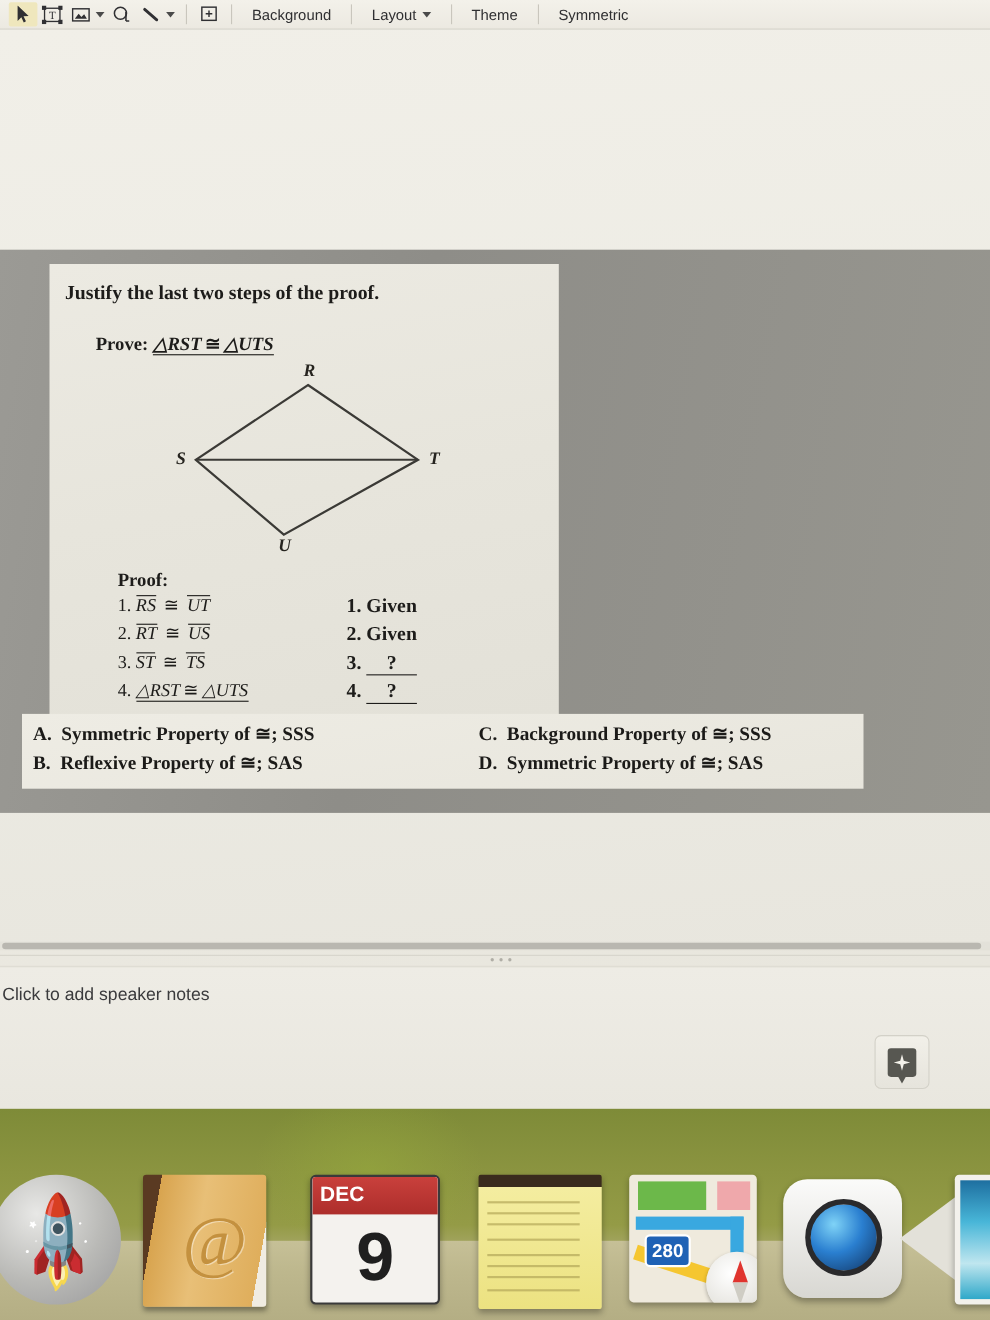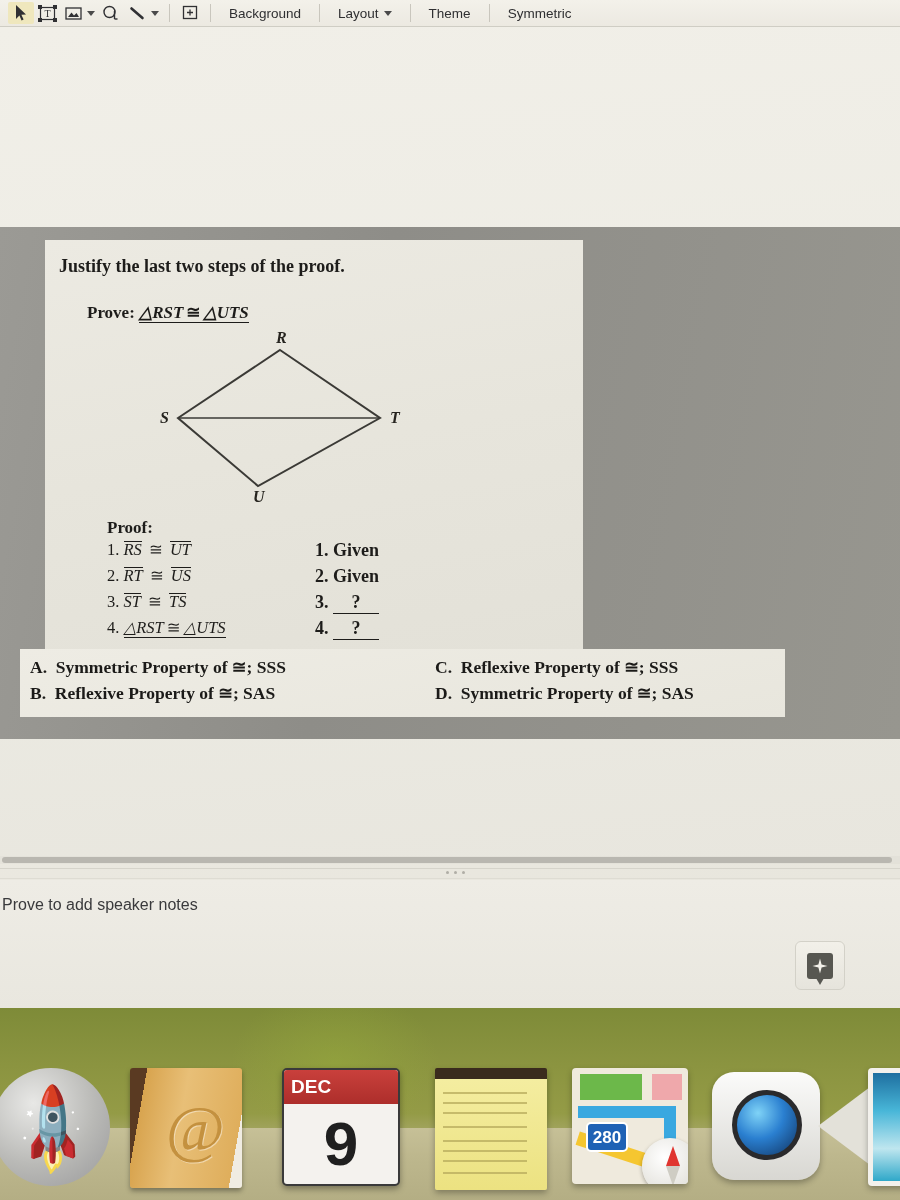--- a/index.html
+++ b/index.html
@@ -48,21 +48,21 @@
     position: absolute; left: 0; top: 27px; width: 900px; height: 835px;
     background: linear-gradient(175deg,#f1efe8 0%,#ecebe3 60%,#e8e6de 100%);
   }
 
   
   .picture {
     position: absolute; left: 0px; top: 200px; width: 900px; height: 512px;
     background: linear-gradient(100deg,#9b9a95 0%, #8e8d88 40%, #97968f 100%);
   }
   .paper {
-    position: absolute; left: 45px; top: 13px; width: 538px; height: 412px;
+    position: absolute; left: 45px; top: 13px; width: 463px; height: 412px;
     background: linear-gradient(170deg,#eceae2 0%, #e7e5dc 50%, #e3e1d8 100%);
   }
   .answerbank {
     position: absolute; left: 20px; top: 422px; width: 765px; height: 68px;
     background: linear-gradient(170deg,#eeece4 0%, #e8e6dd 100%);
   }
 
   
   .serif { font-family: "Liberation Serif", serif; color: #1d1c1a; }
   .ttl { position:absolute; left:14px; top:16px; font-size:18px; font-weight:bold; }
@@ -399,21 +399,21 @@
         <div class="ab" style="left:10px; top:8px">
           <span>A.</span>
           &nbsp;<span>Symmetric Property of ≅; SSS</span>
         </div>
         <div class="ab" style="left:10px; top:34px">
           <span>B.</span>
           &nbsp;<span>Reflexive Property of ≅; SAS</span>
         </div>
         <div class="ab" style="left:415px; top:8px">
           <span>C.</span>
-          &nbsp;<span>Reflexive Property of ≅; SSS</span>
+          &nbsp;<span>Background Property of ≅; SSS</span>
         </div>
         <div class="ab" style="left:415px; top:34px">
           <span>D.</span>
           &nbsp;<span>Symmetric Property of ≅; SAS</span>
         </div>
       </div>
     </div>
 
   </div>
 
@@ -426,21 +426,21 @@
     <div class="splitter-line"></div>
     <div class="splitter-line2"></div>
     <div class="grip">
           <i></i>
           <i></i>
           <i></i>
         </div>
   </div>
 
   <div class="notes">
-    <div class="notes-text">Prove to add speaker notes</div>
+    <div class="notes-text">Click to add speaker notes</div>
   </div>
 
   <div class="explore-btn">
     <div class="explore-badge">
       <svg width="16" height="16" viewBox="0 0 16 16">
         <path d="M8 0.5 L9.6 6.4 L15.5 8 L9.6 9.6 L8 15.5 L6.4 9.6 L0.5 8 L6.4 6.4 Z" fill="#f3f1ea"></path>
       </svg>
     </div>
   </div>
 </div>

